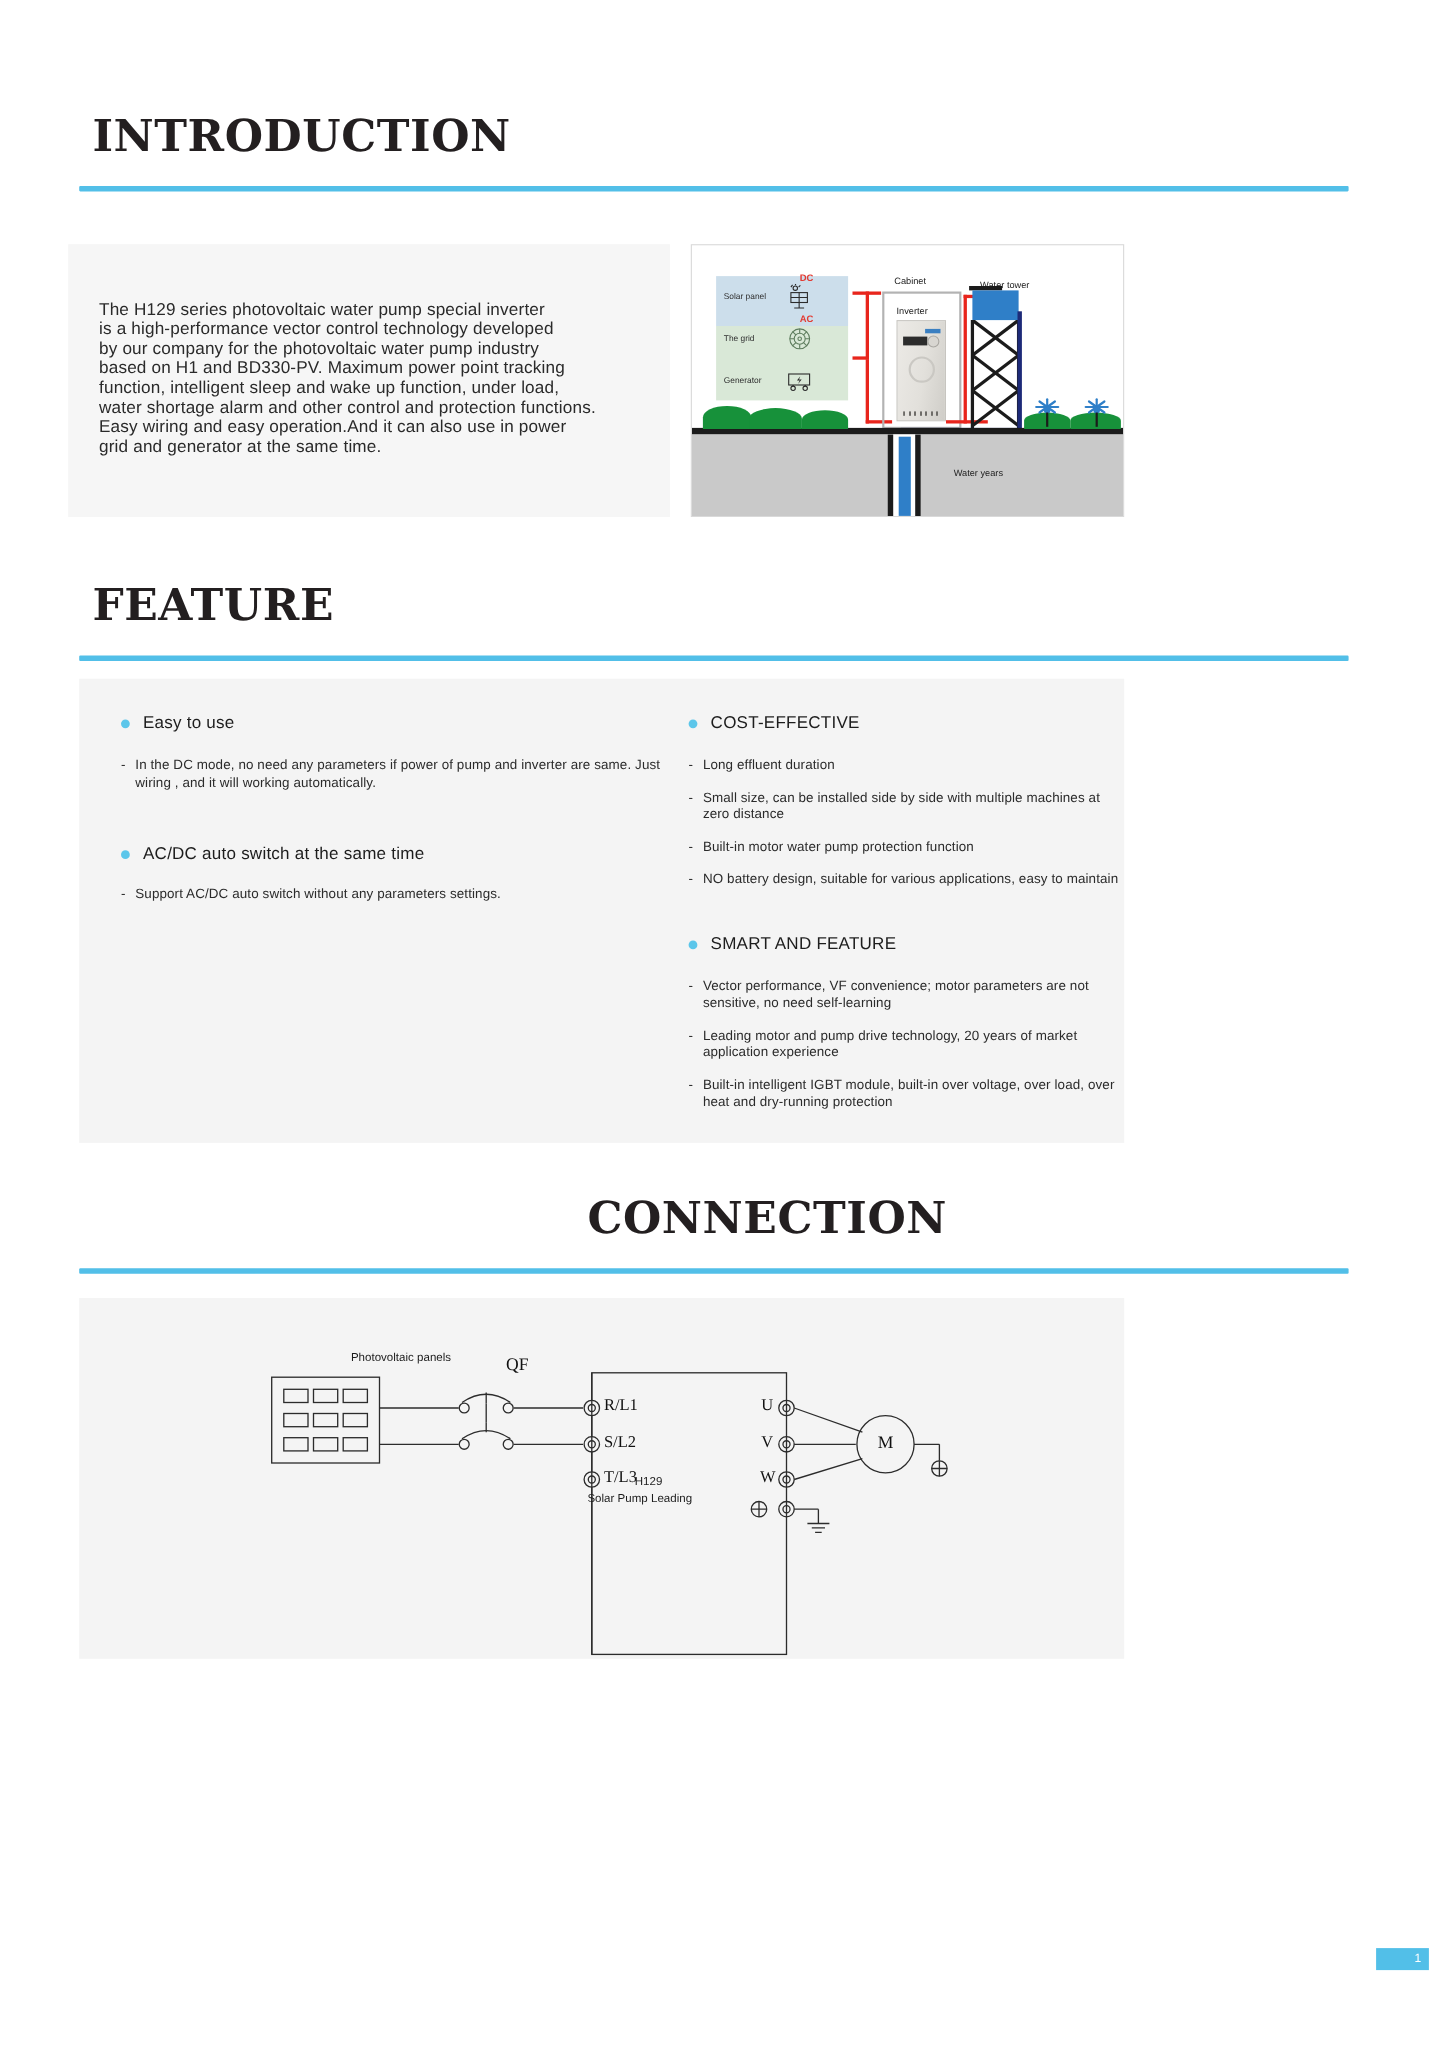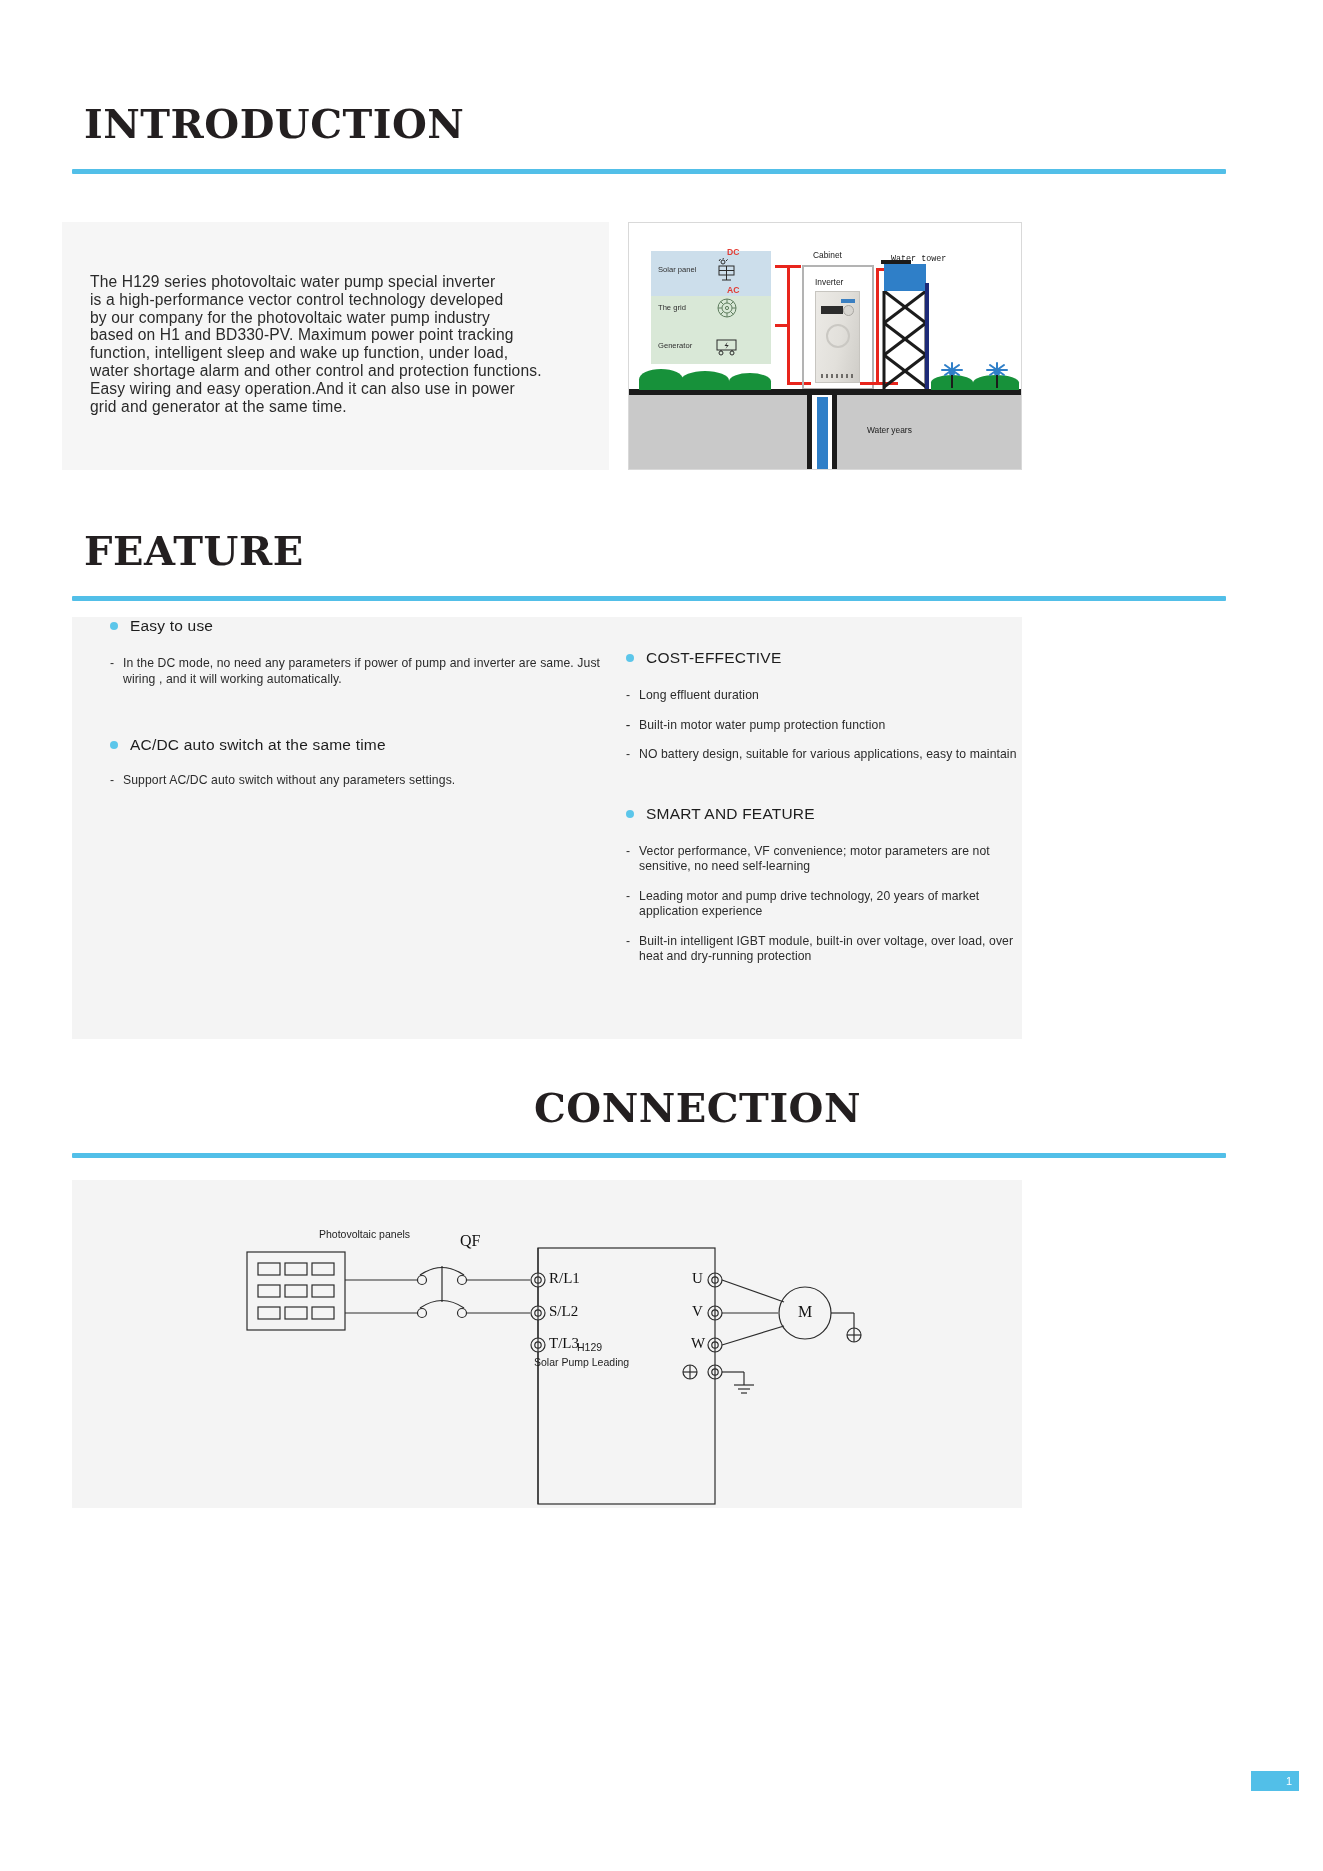--- a/index.html
+++ b/index.html
@@ -121,21 +121,21 @@
   .fig-tag.ac { left: 98px; top: 62px; }
 
   .fig-label {
     position: absolute;
     font-size: 8.4px;
     color: #202020;
     white-space: nowrap;
   }
   .fig-label.cabinet { left: 184px; top: 27px; }
   .fig-label.inverter { left: 186px; top: 54px; }
-  .fig-label.tower   { left: 262px; top: 31px; font-family: Liberation Mono, monospace; }
+  .fig-label.tower   { left: 262px; top: 31px; }
   .fig-label.pump    { left: 238px; top: 202px; }
 
   
   .fig-cabinet {
     position: absolute;
     left: 173px;
     top: 42px;
     width: 72px;
     height: 125px;
     border: 2px solid #b3b3b3;
@@ -531,21 +531,21 @@
 
 <div class="section" id="feature">
   <h1 class="sec-title">FEATURE</h1>
   <div class="sec-rule"></div>
 </div>
 
 <div class="feature-card">
 
   <div class="feat-col left">
 
-    <div class="feat-group" style="">
+    <div class="feat-group" style="margin-top:32px">
       <div class="feat-head">
         <span class="dot"></span>
         <span>Easy to use</span>
       </div>
       <div class="feat-item" style="margin-top:21px">
         <span class="dash">-</span>
         <span>In the DC mode, no need any parameters if power of pump and inverter are same. Just wiring , and it will working automatically.</span>
       </div>
     </div>
 
@@ -567,20 +567,21 @@
       <div class="feat-head">
         <span class="dot"></span>
         <span>COST-EFFECTIVE</span>
       </div>
       <div class="feat-item" style="margin-top:21px">
         <span class="dash">-</span>
         <span>Long effluent duration</span>
       </div>
       <div class="feat-item" style="margin-top:14px">
         <span class="dash">-</span>
+        <span>Small size, can be installed side by side with multiple machines  at zero distance</span>
       </div>
       <div class="feat-item" style="margin-top:14px">
         <span class="dash">-</span>
         <span>Built-in motor water pump protection function</span>
       </div>
       <div class="feat-item" style="margin-top:14px">
         <span class="dash">-</span>
         <span>NO battery design, suitable for various applications, easy to maintain</span>
       </div>
     </div>

